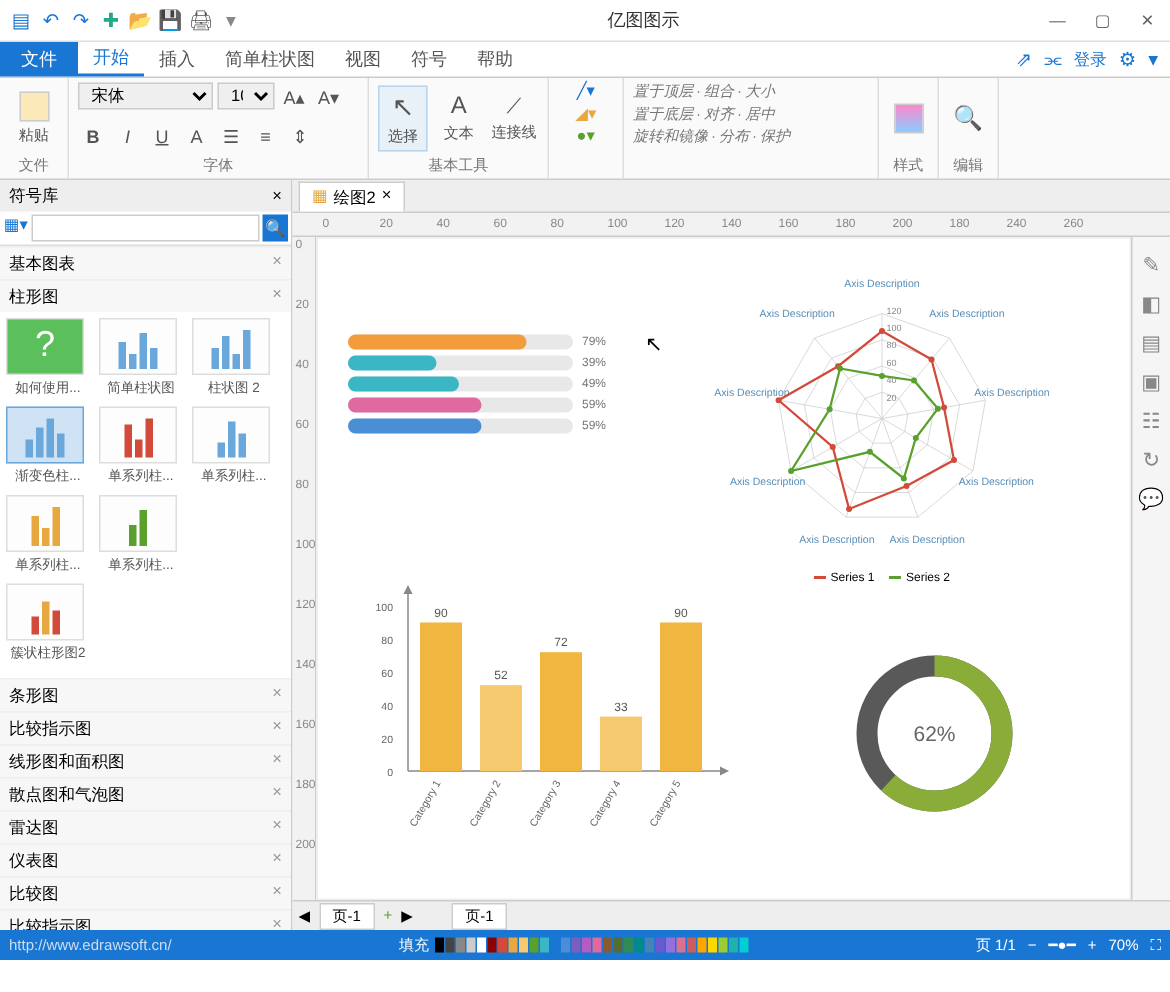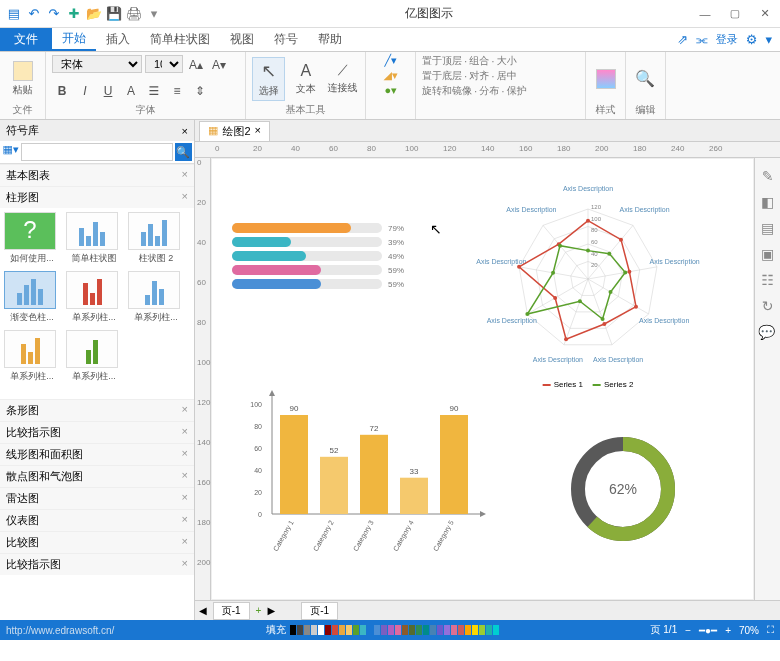--- a/index.html
+++ b/index.html
@@ -22,21 +22,21 @@
 
 .ribbon { height: 68px; background: #fafafa; border-bottom: 1px solid #ccc; display: flex; }
 .ribbon .group { border-right: 1px solid #ddd; padding: 2px 6px; display: flex; flex-direction: column; }
 .ribbon .group .body { flex: 1; display: flex; align-items: center; gap: 4px; }
 .ribbon .group .label { text-align: center; font-size: 10px; color: #777; }
 .ribbon .iconbtn { width: 20px; height: 20px; display: inline-flex; align-items: center; justify-content: center; color: #555; font-size: 12px; }
 .ribbon .bigbtn { width: 36px; display: flex; flex-direction: column; align-items: center; font-size: 10px; color: #555; gap: 2px; }
 .ribbon .bigbtn .ico { width: 20px; height: 20px; background: #eee; border: 1px solid #ccc; }
 .ribbon select, .ribbon input { font-size: 11px; border: 1px solid #ccc; padding: 1px 4px; height: 18px; }
 .ribbon .fmtrow { display: flex; gap: 3px; margin: 1px 0; }
-.ribbon .smalltxt { font-size: 10px; color: #777; display: flex; align-items: center; gap: 2px; }
+.ribbon .smalltxt { font-size: 10px; color: #777; display: flex; align-items: center; gap: 2px; font-style: italic; }
 
 .workspace { display: flex; height: 500px; }
 .sidebar { width: 195px; border-right: 1px solid #ccc; display: flex; flex-direction: column; overflow: hidden; }
 .sidebar .hdr { background: #eee; padding: 3px 6px; font-size: 11px; display: flex; justify-content: space-between; align-items: center; }
 .sidebar .search { display: flex; padding: 2px; gap: 2px; border-bottom: 1px solid #ddd; }
 .sidebar .search input { flex: 1; border: 1px solid #ccc; font-size: 11px; padding: 1px 4px; height: 18px; }
 .sidebar .search .sbtn { width: 18px; height: 18px; background: #1976d2; color: #fff; display: flex; align-items: center; justify-content: center; font-size: 11px; }
 .sidebar .cat { padding: 3px 6px; font-size: 11px; border-top: 1px solid #eee; display: flex; justify-content: space-between; background: #f7f7f7; cursor: pointer; }
 .sidebar .cat .x { color: #999; }
 .sidebar .gallery { padding: 4px; }
@@ -51,21 +51,21 @@
 .doctab { height: 22px; background: #eee; display: flex; align-items: flex-end; padding-left: 4px; border-bottom: 1px solid #ccc; }
 .doctab .tab { background: #fff; border: 1px solid #ccc; border-bottom: none; padding: 2px 8px; font-size: 11px; display: flex; gap: 4px; }
 .ruler-h { height: 16px; background: #f2f2f2; border-bottom: 1px solid #ccc; font-size: 8px; color: #888; position: relative; overflow: hidden; }
 .ruler-h span { position: absolute; top: 2px; }
 .canvas-wrap { flex: 1; display: flex; }
 .ruler-v { width: 16px; background: #f2f2f2; border-right: 1px solid #ccc; font-size: 8px; color: #888; position: relative; }
 .ruler-v span { position: absolute; left: 2px; }
 .canvas { flex: 1; background: #fff; position: relative; border: 1px solid #eee; overflow: hidden; }
 
 .hbar { position: absolute; left: 20px; top: 60px; }
-.hbar .row { display: flex; align-items: center; margin: 4px 0; }
+.hbar .row { display: flex; margin: 4px 0; }
 .hbar .track { width: 150px; height: 10px; background: #e8e8e8; border-radius: 5px; position: relative; }
 .hbar .fill { height: 10px; border-radius: 5px; }
 .hbar .val { font-size: 8px; margin-left: 6px; color: #777; }
 
 .radar { position: absolute; right: 30px; top: 10px; width: 270px; height: 220px; }
 .radar svg { width: 100%; height: 100%; }
 .radar-lbl { font-size: 7px; fill: #5a8fb8; }
 .radar-tick { font-size: 6px; fill: #888; }
 .radar .legend { position: absolute; bottom: 0; left: 50%; transform: translateX(-50%); display: flex; gap: 10px; font-size: 8px; }
 .radar .legend span { display: flex; align-items: center; gap: 3px; }
@@ -295,20 +295,28 @@
           </div>
         <div class="gitem">
             <div class="thumb">
               <div class="bar" style="height:14px;background:#5aa02c"></div>
               <div class="bar" style="height:24px;background:#5aa02c"></div>
             </div>
             <div>单系列柱...</div>
           </div>
       </div>
       <div class="grow">
+        <div class="gitem">
+            <div class="thumb">
+              <div class="bar" style="height:12px;background:#d24a3a"></div>
+              <div class="bar" style="height:22px;background:#e8a840"></div>
+              <div class="bar" style="height:16px;background:#d24a3a"></div>
+            </div>
+            <div>簇状柱形图2</div>
+          </div>
       </div>
     </div>
     <div class="cat">
         <span>条形图</span>
         <span class="x">×</span>
       </div>
     <div class="cat">
         <span>比较指示图</span>
         <span class="x">×</span>
       </div>

